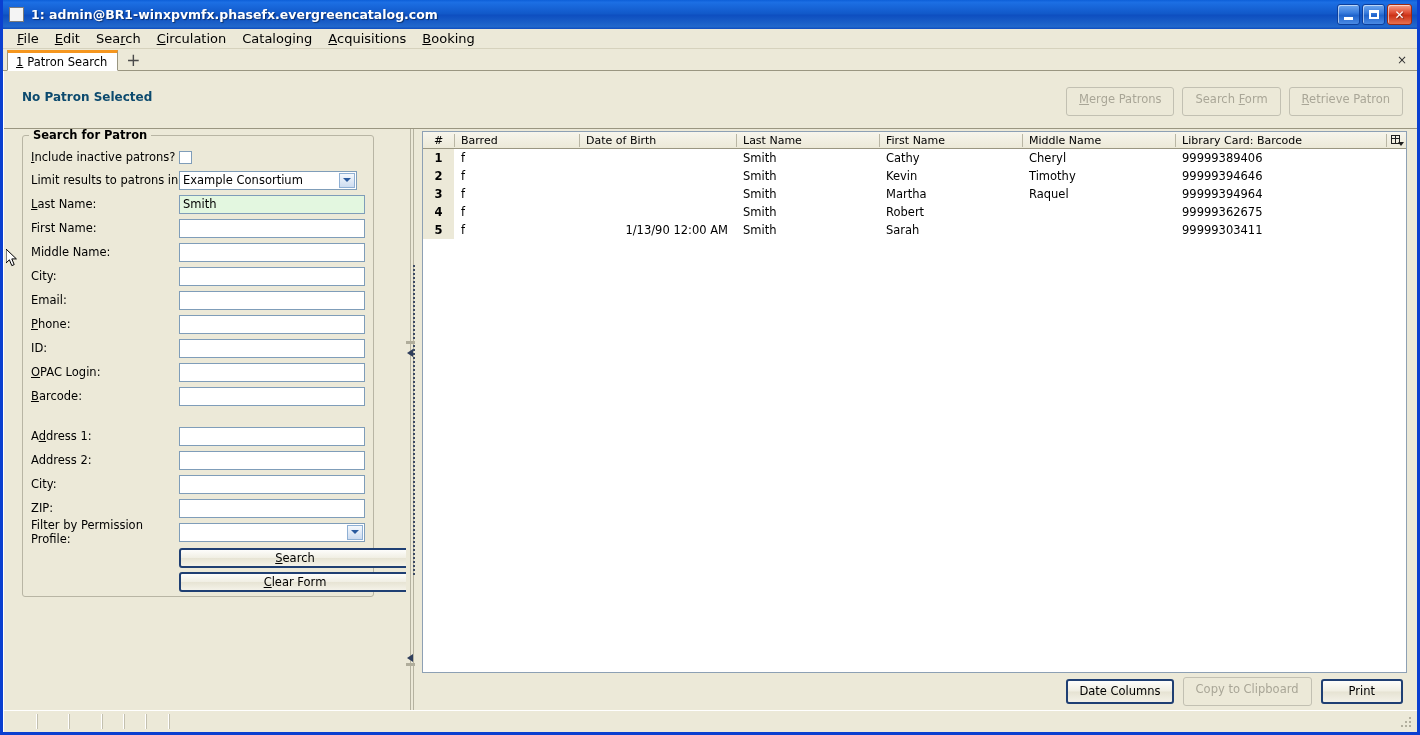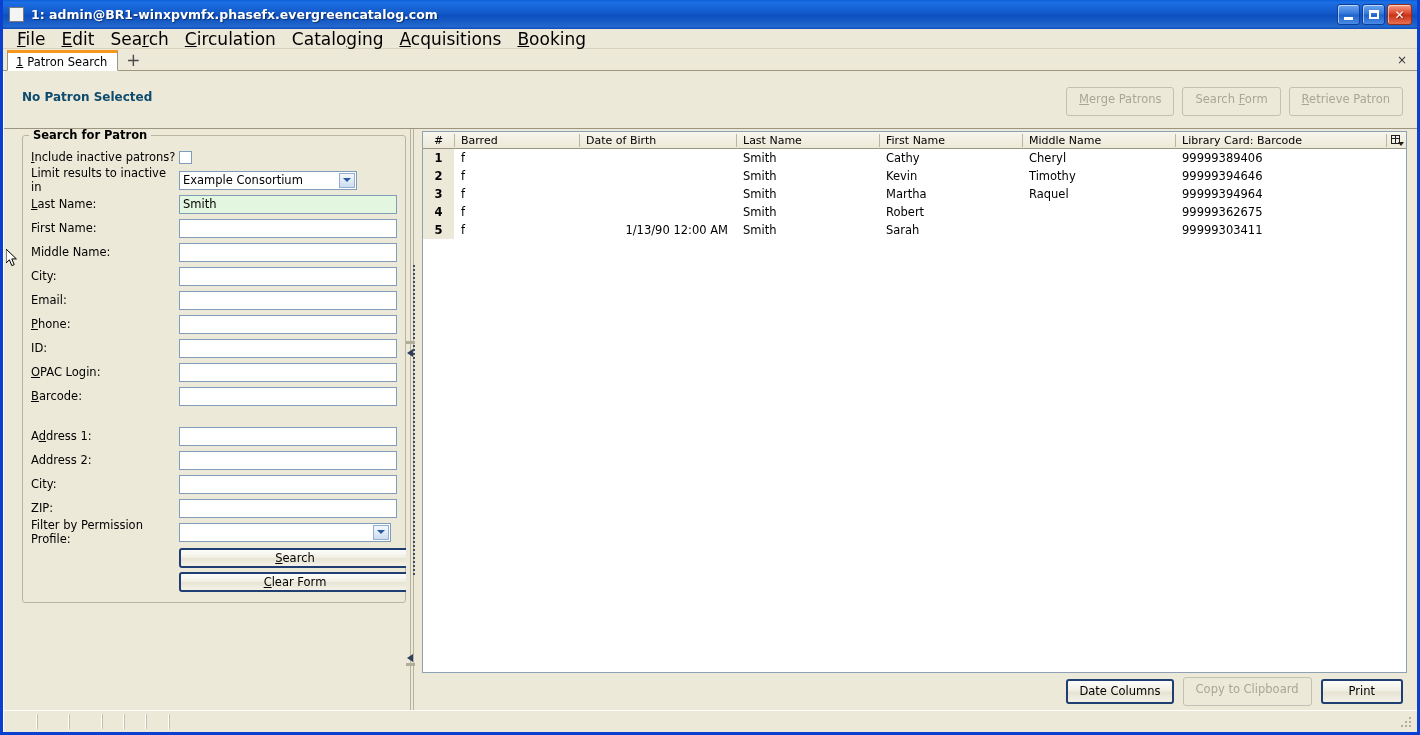--- a/index.html
+++ b/index.html
@@ -68,21 +68,21 @@
   
   .menubar {
     height: 20px; flex: 0 0 20px;
     background: #ece9d8;
     display: flex; align-items: center;
     padding: 0 6px;
     border-bottom: 1px solid #d6d2bd;
   }
   .menu-item {
     padding: 2px 8px;
-    font-size: 17px;
+    font-size: 13px;
     color: #000;
     cursor: default;
     white-space: nowrap;
   }
   .menu-right { margin-left: auto; display: flex; margin-top: 47px; }
   u { text-decoration: underline; }
 
   
   .tabbar {
     height: 22px; flex: 0 0 22px;
@@ -163,22 +163,22 @@
 
   
   .left-panel {
     flex: 0 0 402px;
     padding: 6px 0 0 18px;
     overflow: hidden;
   }
   .fieldset {
     border: 1px solid #b8b5a4;
     border-radius: 3px;
-    width: 384px;
-    padding: 2px 8px 10px 8px;
+    width: 352px;
+    padding: 2px 8px 4px 8px;
     position: relative;
     background: #ece9d8;
   }
   .legend {
     position: absolute; top: -8px; left: 6px;
     background: #ece9d8;
     padding: 0 4px;
     font-weight: bold; font-size: 11.5px; color:#000;
   }
   .frow {
@@ -445,21 +445,21 @@
       <div class="left-panel">
         <div class="fieldset">
           <div class="legend">Search for Patron</div>
 
           <div class="frow tight" style="margin-top:8px;">
             <div class="flabel"><u>I</u>nclude inactive patrons?</div>
             <div class="cbox"></div>
           </div>
 
           <div class="frow">
-            <div class="flabel">Limit results to inactive in</div>
+            <div class="flabel">Limit results to patrons in</div>
             <div class="fselect">
               <span>Example Consortium</span>
               <span class="sel-arrow"></span>
             </div>
           </div>
 
           <div class="frow">
             <div class="flabel"><u>L</u>ast Name:</div>
             <input class="finput filled" value="Smith" style="">
           </div>

